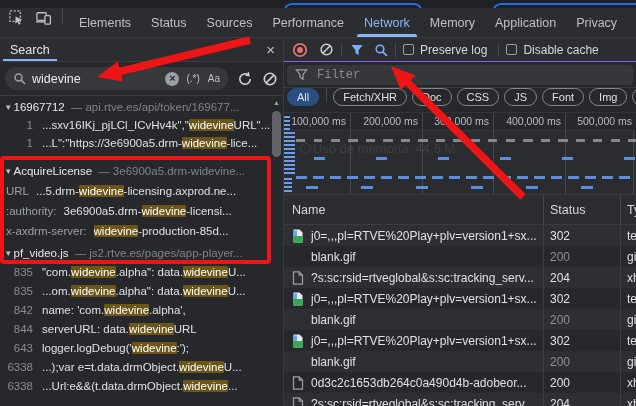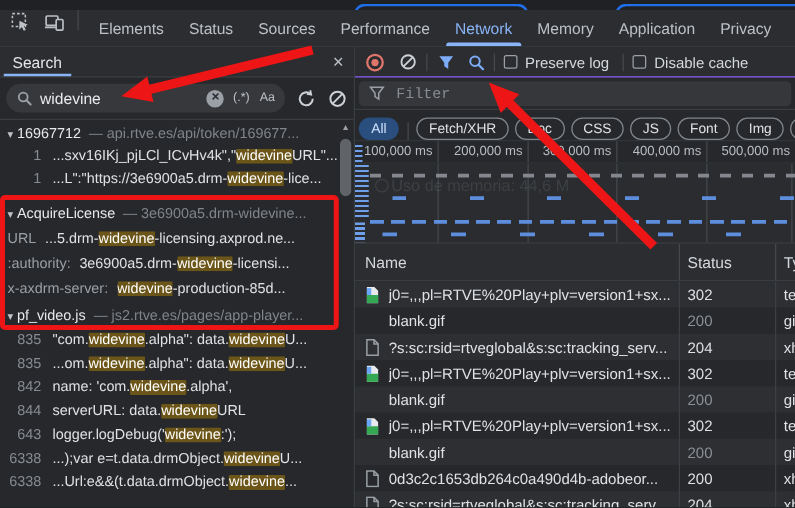--- a/index.html
+++ b/index.html
@@ -82,21 +82,21 @@
   .cb{width:11px;height:11px;border:1.5px solid #9aa0a6;border-radius:2px;margin-right:6px;flex:none;}
   .cb-label{font-size:12px;color:#d5d8dc;white-space:nowrap;margin-right:4px;}
 
   .filter-row{height:26px;flex:none;border-bottom:1px solid #3a3d40;display:flex;align-items:center;font-family:Liberation Mono, monospace;}
   .filter-pill{margin:0 3px;flex:1;height:20px;background:#35373b;border-radius:4px;display:flex;align-items:center;min-width:0;}
   .filter-pill .fo{margin-left:8px;display:flex;flex:none;}
   .filter-pill input{flex:1;min-width:0;background:none;border:none;outline:none;color:#dfe1e5;
     font-size:12px;margin-left:7px;font-family:inherit;}
   .filter-pill input::placeholder{color:#878c92;opacity:1;}
 
-  .chips-row{height:25px;flex:none;display:flex;align-items:flex-end;overflow:hidden;padding-left:3px;
+  .chips-row{height:25px;flex:none;display:flex;align-items:flex-start;overflow:hidden;padding-left:3px;
     border-bottom:1px solid #313439;}
   .chip{height:18px;display:flex;align-items:center;padding:0 9px;border:1px solid #7f858b;
     border-radius:10px;font-size:11px;color:#dfe1e5;margin-right:5px;white-space:nowrap;flex:none;}
   .chip.active{background:#2a4f7e;border-color:#2a4f7e;color:#cfe2ff;}
   .chip-sep{width:1px;height:14px;background:#46494d;margin:0 6px 0 2px;flex:none;}
 
   .timeline{height:18px;flex:none;display:flex;border-bottom:1px solid #323539;position:relative;}
   .tl-label{flex:none;text-align:right;font-size:10.5px;color:#b8bcc2;line-height:17px;
     padding-right:4px;border-right:1px solid #45484c;}
   .tl-spark{position:absolute;left:0;top:3px;width:6px;height:14px;

